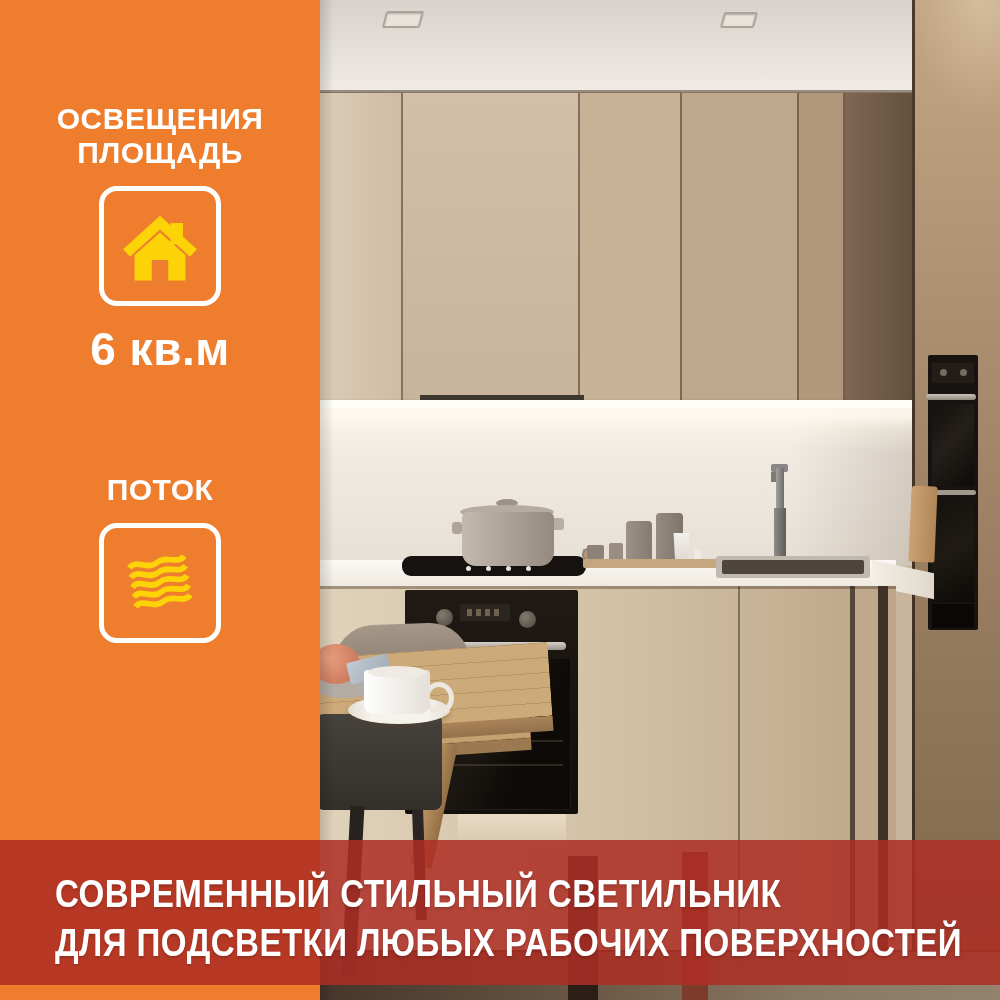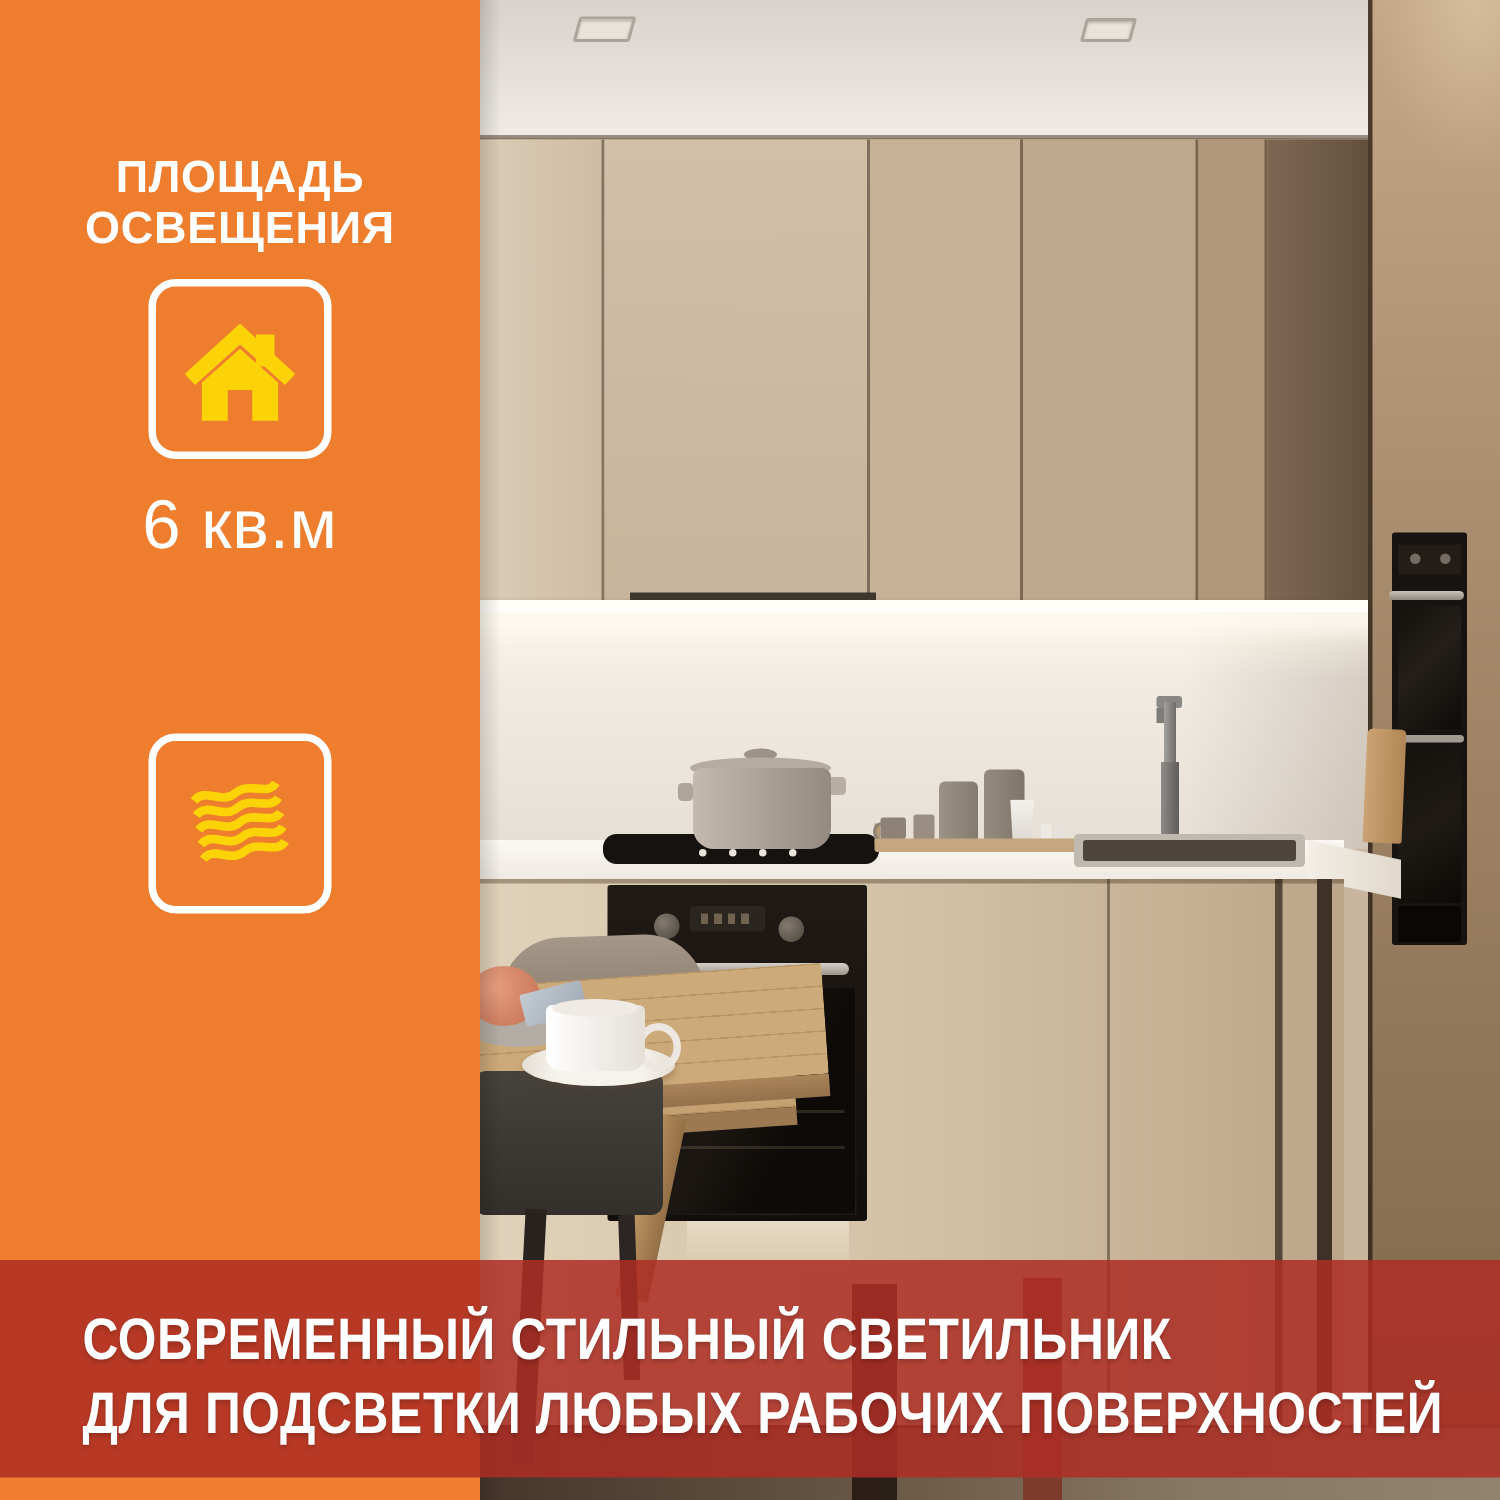--- a/index.html
+++ b/index.html
@@ -7,21 +7,21 @@
           font-family:"Liberation Sans","DejaVu Sans",sans-serif;background:#EF7D2E;}
   .abs{position:absolute;}
 
   
   .sidebar{left:0;top:0;width:320px;height:1000px;background:#EF7D2E;z-index:2;}
   .stat{position:absolute;left:0;width:320px;text-align:center;color:#fff;}
   .stat-label{font-size:30px;line-height:34px;font-weight:700;letter-spacing:.5px;}
   .icon-box{margin:16px auto 0;width:112px;height:110px;border:5px solid #fff;border-radius:18px;
             display:flex;align-items:center;justify-content:center;}
   .icon-box svg{width:82px;height:82px;display:block;}
-  .stat-value{margin-top:16px;font-size:46px;font-weight:400;letter-spacing:.5px;}
+  .stat-value{margin-top:16px;font-size:46px;font-weight:700;letter-spacing:.5px;}
 
   
   .photo{left:320px;top:0;width:680px;height:1000px;background:#C9B59D;z-index:1;overflow:hidden;}
   .grain{background-image:repeating-linear-gradient(90deg,rgba(110,85,55,.07) 0 2px,rgba(255,255,255,0) 2px 7px);}
   .ceiling{left:0;top:0;width:592px;height:92px;background:linear-gradient(180deg,#D8D2CC,#F0EBE5);}
   .spot{background:#E9E3DB;border:2px solid #ACA49B;border-radius:2px;transform:skewX(-15deg);
         box-shadow:inset 0 1px 2px rgba(0,0,0,.25);}
   .doors{left:0;top:90px;width:592px;height:313px;border-top:3px solid rgba(80,62,45,.55);}
   .door{position:absolute;top:0;height:313px;border-right:2px solid rgba(74,58,42,.6);}
   .doors:after{content:"";position:absolute;left:0;bottom:0;width:100%;height:8px;
@@ -164,37 +164,38 @@
     <div class="abs" style="left:44px;top:670px;width:66px;height:44px;border-radius:4px 4px 10px 10px;background:linear-gradient(90deg,#FFFFFF,#E4DFD7);"></div>
     <div class="abs" style="left:48px;top:666px;width:58px;height:12px;border-radius:50%;background:#EFEBE4;"></div>
 
     <div class="abs" style="left:0;top:0;width:14px;height:1000px;background:linear-gradient(90deg,rgba(0,0,0,.14),rgba(0,0,0,0));"></div>
   </div>
 
   <div class="abs sidebar">
 
     <div class="stat" style="top:102px;">
       <div class="stat-label">
+        <div>ОСВЕЩЕНИЯ</div>
         <div>ПЛОЩАДЬ</div>
-        <div>ОСВЕЩЕНИЯ</div>
       </div>
       <div class="icon-box">
         <span>
           <svg viewBox="0 0 100 100" width="82" height="82">
             <rect x="63" y="22" width="15" height="26" fill="#FCD307"></rect>
             <path d="M50 13 L5 54 L13.5 63 L50 30 L86.5 63 L95 54 Z" fill="#FCD307"></path>
             <path d="M19 61 L50 33.5 L81 61 L81 92 L60 92 L60 67 L40 67 L40 92 L19 92 Z" fill="#FCD307"></path>
           </svg>
         </span>
       </div>
       <div class="stat-value">6 кв.м</div>
     </div>
 
     <div class="stat" style="top:473px;">
       <div class="stat-label">
+        <div>ПОТОК</div>
       </div>
       <div class="icon-box">
         <span>
           <svg viewBox="0 0 100 100" width="82" height="82">
             <g transform="rotate(-9 50 50)" fill="none" stroke="#FCD307" stroke-width="7">
               <path d="M16 26 C26 16, 38 33, 50 25 C62 17, 76 32, 84 22"></path>
               <path d="M16 38 C26 28, 38 45, 50 37 C62 29, 76 44, 84 34"></path>
               <path d="M16 50 C26 40, 38 57, 50 49 C62 41, 76 56, 84 46"></path>
               <path d="M16 62 C26 52, 38 69, 50 61 C62 53, 76 68, 84 58"></path>
               <path d="M16 74 C26 64, 38 81, 50 73 C62 65, 76 80, 84 70"></path>

